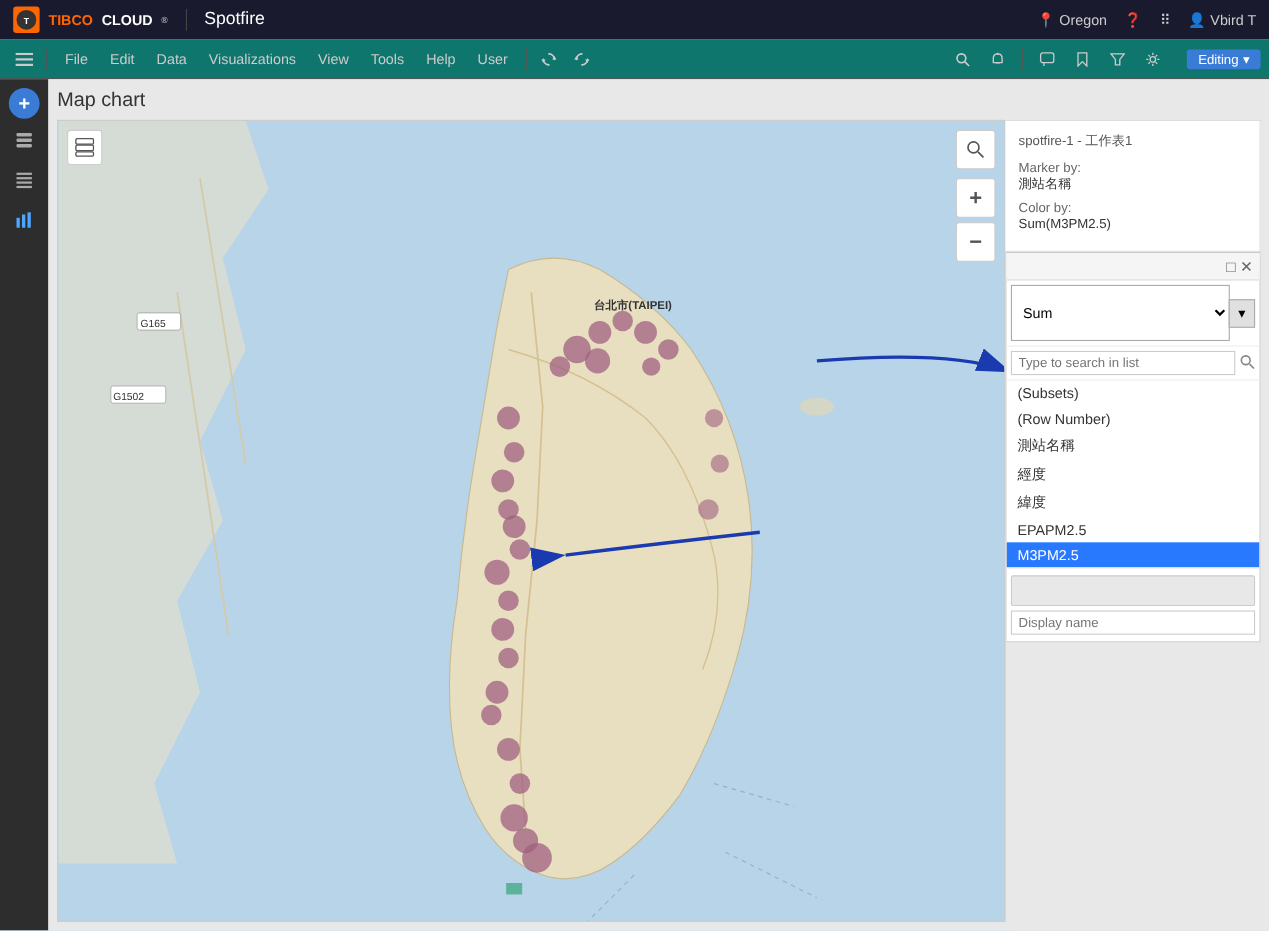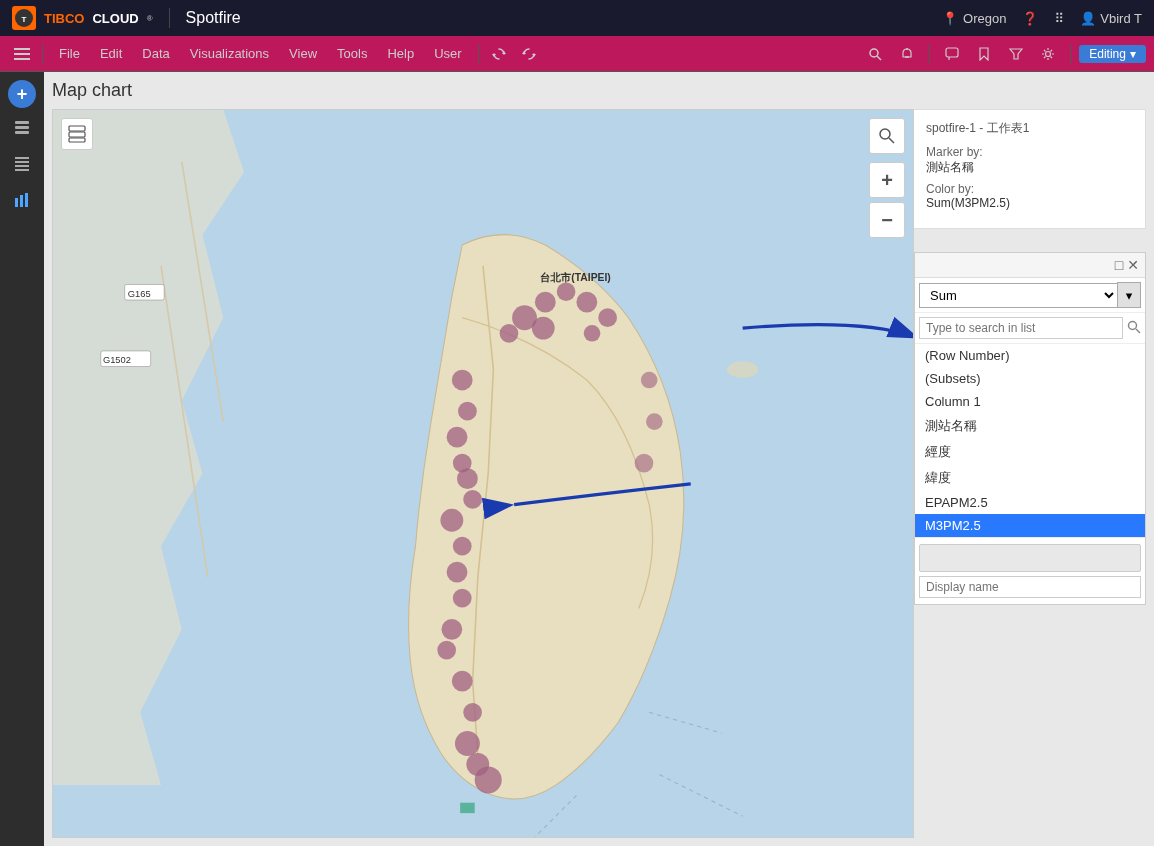--- a/index.html
+++ b/index.html
@@ -10,21 +10,21 @@
       display: flex; align-items: center; background: #1a1a2e; height: 36px; padding: 0 12px; gap: 16px;
     }
     .brand { display: flex; align-items: center; gap: 8px; color: white; font-size: 13px; font-weight: bold; }
     .brand-logo { width: 24px; height: 24px; background: #ff6600; border-radius: 3px; display: flex; align-items: center; justify-content: center; color: white; font-size: 10px; font-weight: bold; }
     .nav-divider { width: 1px; height: 20px; background: #444; }
     .top-nav-right { margin-left: auto; display: flex; align-items: center; gap: 16px; color: white; font-size: 13px; }
     .nav-icon-btn { display: flex; align-items: center; gap: 4px; color: #ccc; cursor: pointer; }
 
     
     .toolbar {
-      display: flex; align-items: center; background: #be185d; height: 36px; padding: 0 8px; gap: 2px; border-bottom: 1px solid #555;
+      display: flex; align-items: center; background: #0f766e; height: 36px; padding: 0 8px; gap: 2px; border-bottom: 1px solid #555;
     }
     .tb-icon { width: 28px; height: 28px; display: flex; align-items: center; justify-content: center; color: #ccc; cursor: pointer; border-radius: 3px; }
     .tb-separator { width: 1px; height: 20px; background: #555; margin: 0 4px; }
     .menu-items { display: flex; align-items: center; gap: 0; }
     .menu-item { color: #ccc; padding: 4px 10px; cursor: pointer; font-size: 13px; border-radius: 3px; }
     .tb-right { margin-left: auto; display: flex; align-items: center; gap: 4px; }
     .editing-badge { display: flex; align-items: center; gap: 4px; background: #3a7bd5; color: white; padding: 2px 10px; border-radius: 3px; font-size: 12px; cursor: pointer; }
 
     
     .main { display: flex; height: calc(846px - 72px); }
@@ -52,21 +52,21 @@
     .panel-source { font-size: 12px; color: #555; margin-bottom: 8px; }
     .panel-marker { font-size: 12px; margin-bottom: 4px; }
     .panel-color { font-size: 12px; margin-bottom: 8px; }
 
     
     .dropdown-panel { position: absolute; right: 0; top: 0; width: 225px; background: white; border: 1px solid #ccc; box-shadow: 2px 2px 8px rgba(0,0,0,0.2); z-index: 100; }
     .dp-header { display: flex; align-items: center; justify-content: space-between; padding: 4px 6px; background: #f5f5f5; border-bottom: 1px solid #ddd; }
     .dp-header-icons { display: flex; gap: 4px; }
     .dp-icon { cursor: pointer; color: #666; font-size: 14px; }
     .dp-select-row { display: flex; align-items: center; padding: 4px; border-bottom: 1px solid #eee; }
-    .dp-select { flex: 1; border: 1px solid #aaa; padding: 3px 6px; font-size: 13px; background: white; cursor: pointer; }
+    .dp-select { flex: 1; border: 1px solid #aaa; padding: 16px 6px; font-size: 13px; background: white; cursor: pointer; }
     .dp-dropdown-arrow { width: 24px; height: 26px; background: #e0e0e0; border: 1px solid #aaa; display: flex; align-items: center; justify-content: center; cursor: pointer; margin-left: -1px; }
     .dp-search { display: flex; align-items: center; padding: 4px; border-bottom: 1px solid #eee; }
     .dp-search input { flex: 1; border: 1px solid #ccc; padding: 3px 6px; font-size: 12px; color: #999; outline: none; }
     .dp-search-icon { color: #888; margin-left: 4px; cursor: pointer; }
     .dp-list { max-height: 220px; overflow-y: auto; }
     .dp-item { padding: 4px 10px; font-size: 13px; color: #333; cursor: pointer; }
     .dp-item.selected { background: #2979ff; color: white; }
     .dp-item.has-submenu { display: flex; justify-content: space-between; align-items: center; }
     .dp-footer { padding: 6px 4px; border-top: 1px solid #eee; display: flex; flex-direction: column; gap: 4px; }
     .dp-display-name { border: 1px solid #ccc; padding: 3px 6px; font-size: 12px; color: #999; width: 100%; }
@@ -320,21 +320,21 @@
 
         <div class="map-ctrl-btn" style="position:absolute;top:8px;left:8px;">
           <svg width="18" height="18" viewBox="0 0 18 18">
               <rect x="1" y="1" width="16" height="5" rx="1" fill="none" stroke="#555" stroke-width="1.2"></rect>
               <rect x="1" y="7" width="16" height="5" rx="1" fill="none" stroke="#555" stroke-width="1.2"></rect>
               <rect x="1" y="13" width="16" height="4" rx="1" fill="none" stroke="#555" stroke-width="1.2"></rect>
             </svg>
         </div>
       </div>
 
-      <div style="width:232px;display:flex;flex-direction:column;position:relative;gap:23px;">
+      <div style="width:232px;display:flex;flex-direction:column;position:relative;">
 
         <div style="background:white;padding:10px 12px;border:1px solid #ddd;border-left:none;">
           <div class="panel-source">spotfire-1 - 工作表1</div>
           <div class="panel-marker">
             <span style="color:#666;">Marker by:</span><br>
             <span style="color:#333;font-weight:500;">測站名稱</span>
           </div>
           <div class="panel-color" style="margin-top:6px;">
             <span style="color:#666;">Color by:</span><br>
             <span style="color:#333;font-weight:500;">Sum(M3PM2.5)</span>
@@ -362,23 +362,22 @@
             <input type="text" style="flex: 1 1 0%; border: 1px solid rgb(204, 204, 204); padding: 3px 6px; font-size: 12px; color: rgb(153, 153, 153); outline: none;" placeholder="Type to search in list">
             <span class="dp-search-icon">
               <svg width="14" height="14" viewBox="0 0 14 14">
                   <circle cx="5.5" cy="5.5" r="4" stroke="#888" stroke-width="1.5" fill="none"></circle>
                   <line x1="9" y1="9" x2="13" y2="13" stroke="#888" stroke-width="1.5"></line>
                 </svg>
             </span>
           </div>
 
           <div class="dp-list">
+            <div class="dp-item">(Subsets)</div>
             <div class="dp-item">(Row Number)</div>
-            <div class="dp-item">(Subsets)</div>
-            <div class="dp-item">Column 1</div>
             <div class="dp-item">測站名稱</div>
             <div class="dp-item">經度</div>
             <div class="dp-item">緯度</div>
             <div class="dp-item">EPAPM2.5</div>
             <div class="dp-item selected">M3PM2.5</div>
           </div>
 
           <div class="dp-footer">
             <div style="background:#e8e8e8;height:28px;border:1px solid #ccc;border-radius:2px;"></div>
             <input type="text" class="dp-display-name" placeholder="Display name" style="">

